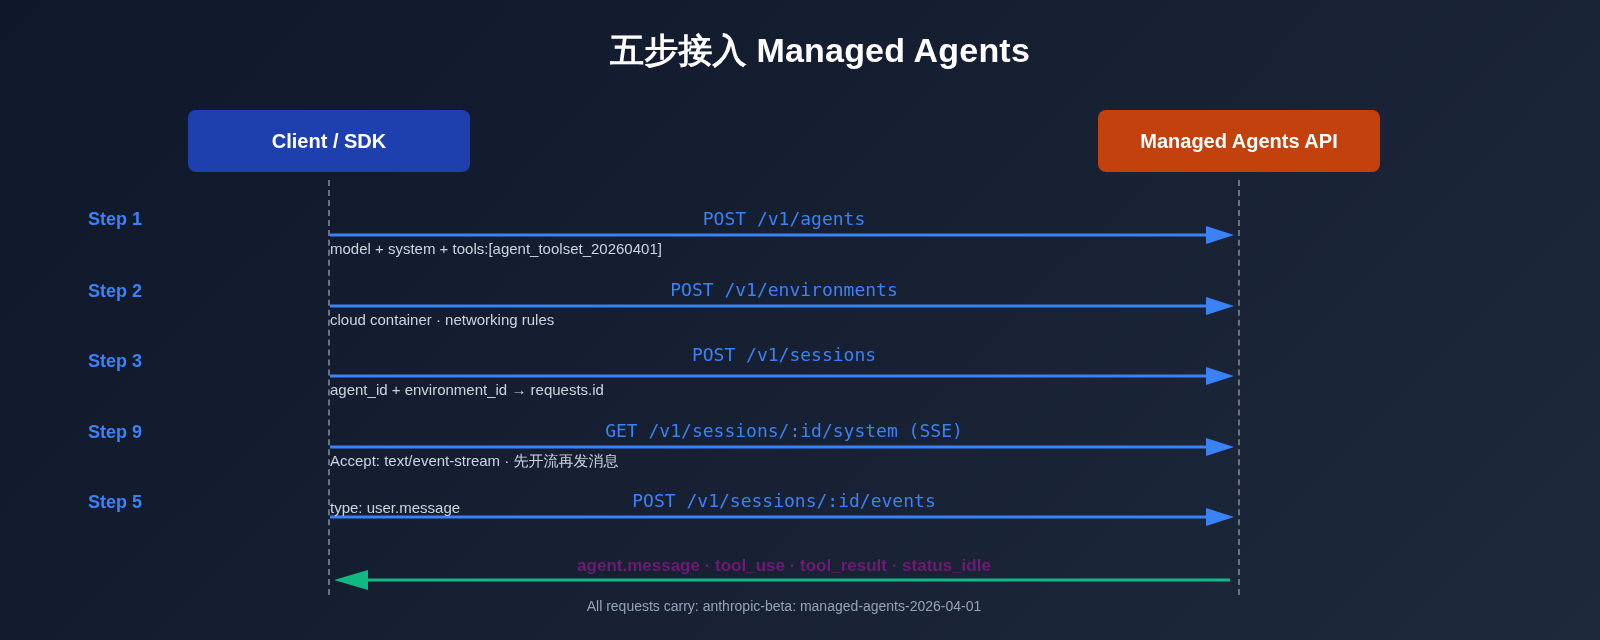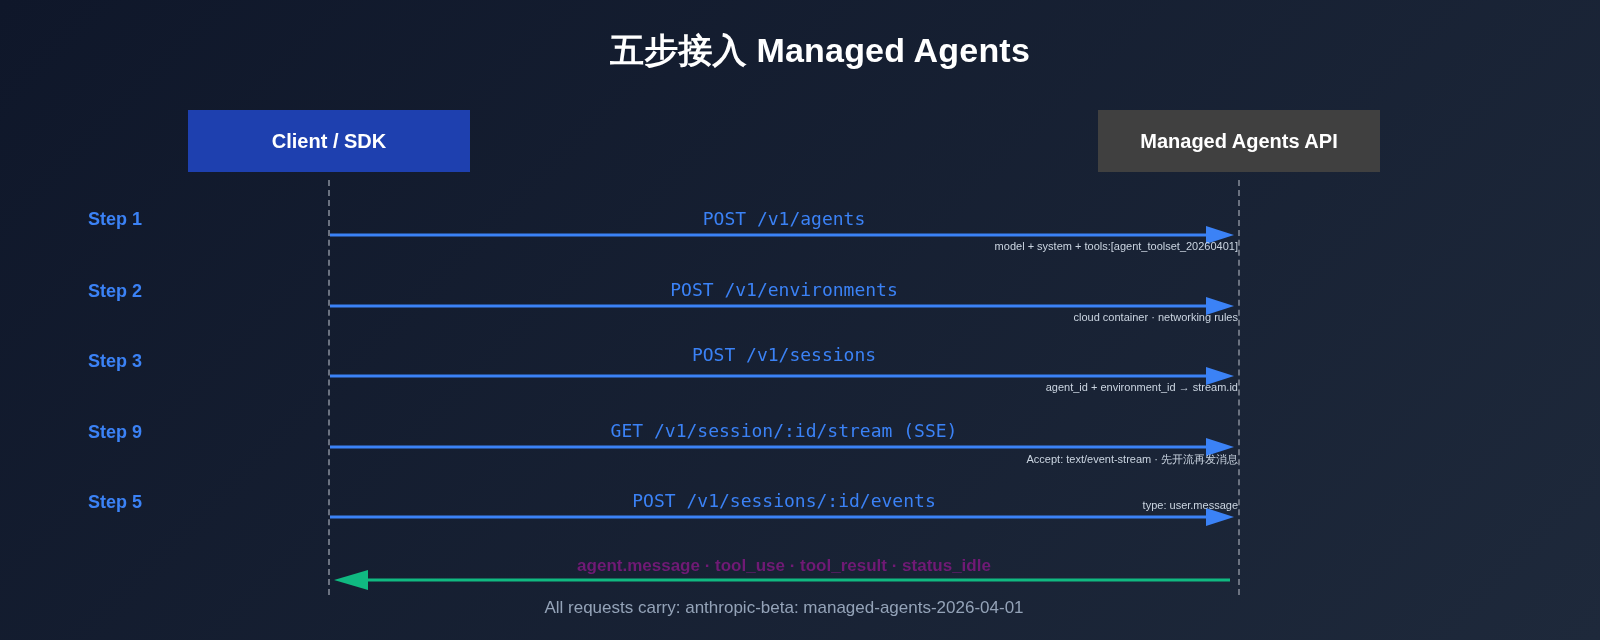--- a/index.html
+++ b/index.html
@@ -9,52 +9,52 @@
       font-family: "Liberation Sans", "DejaVu Sans", sans-serif;
       position: relative;
     }
     .title {
       position: absolute; left: 0; right: 0; top: 28px;
       text-align: center; color: #ffffff; font-weight: bold; font-size: 34px;
       letter-spacing: 0.2px;
       margin-left: 40px;
     }
     .actor {
-      position: absolute; top: 110px; height: 62px; border-radius: 0;
+      position: absolute; top: 110px; height: 62px; border-radius: 8px;
       color: #fff; font-weight: bold; font-size: 20px;
       display: flex; align-items: center; justify-content: center;
     }
     .actor.client { left: 188px; width: 282px; background: #1e40af; }
-    .actor.api { left: 1098px; width: 282px; background: #404040; }
+    .actor.api { left: 1098px; width: 282px; background: #c2410c; }
     .lifeline {
       position: absolute; top: 180px; height: 415px; width: 0;
       border-left: 2px dashed #6b7280;
     }
     .lifeline.client { left: 328px; }
     .lifeline.api { left: 1238px; }
     .step-label {
       position: absolute; left: 88px; color: #3b82f6;
       font-weight: bold; font-size: 18px;
     }
     .arrow-wrap { position: absolute; left: 330px; width: 908px; height: 20px; }
     .msg-label {
       position: absolute; left: 330px; width: 908px; text-align: center;
       color: #3b82f6; font-family: "DejaVu Sans Mono", "Liberation Mono", monospace; font-size: 18px;
     }
     .msg-sub {
-      position: absolute; left: 330px; width: 908px; text-align: right;
-      color: #cbd5e1; font-size: 11px;
+      position: absolute; left: 330px; width: 908px; text-align: left;
+      color: #cbd5e1; font-size: 15px;
     }
     .reply-label {
       position: absolute; left: 330px; width: 1008px; text-align: center;
       color: #701a75; font-weight: bold; font-size: 17px;
     }
     .footer {
       position: absolute; left: 330px; width: 908px; top: 598px; text-align: center;
-      color: #94a3b8; font-size: 17px;
+      color: #94a3b8; font-size: 14px;
     }
     svg { display: block; }
   </style>
 </head>
 <body>
 
 <div class="title">五步接入 Managed Agents</div>
 
 <div class="actor client">
   <span>Client / SDK</span>
@@ -87,24 +87,24 @@
 <div class="msg-sub" style="top:311px">cloud container · networking rules</div>
 
 <div class="step-label" style="top:351px">Step 3</div>
 <div class="msg-label" style="top:344px">POST /v1/sessions</div>
 <div class="arrow-wrap" style="top:366px">
   <svg width="908" height="20">
     <line x1="0" y1="10" x2="880" y2="10" stroke="#3b82f6" stroke-width="3"></line>
     <polygon points="876,1 904,10 876,19" fill="#3b82f6"></polygon>
   </svg>
 </div>
-<div class="msg-sub" style="top:381px">agent_id + environment_id → stream.id</div>
+<div class="msg-sub" style="top:381px">agent_id + environment_id → requests.id</div>
 
 <div class="step-label" style="top:422px">Step 9</div>
-<div class="msg-label" style="top:420px">GET /v1/session/:id/stream (SSE)</div>
+<div class="msg-label" style="top:420px">GET /v1/sessions/:id/system (SSE)</div>
 <div class="arrow-wrap" style="top:437px">
   <svg width="908" height="20">
     <line x1="0" y1="10" x2="880" y2="10" stroke="#3b82f6" stroke-width="3"></line>
     <polygon points="876,1 904,10 876,19" fill="#3b82f6"></polygon>
   </svg>
 </div>
 <div class="msg-sub" style="top:452px">Accept: text/event-stream · 先开流再发消息</div>
 
 <div class="step-label" style="top:492px">Step 5</div>
 <div class="msg-label" style="top:490px">POST /v1/sessions/:id/events</div>

